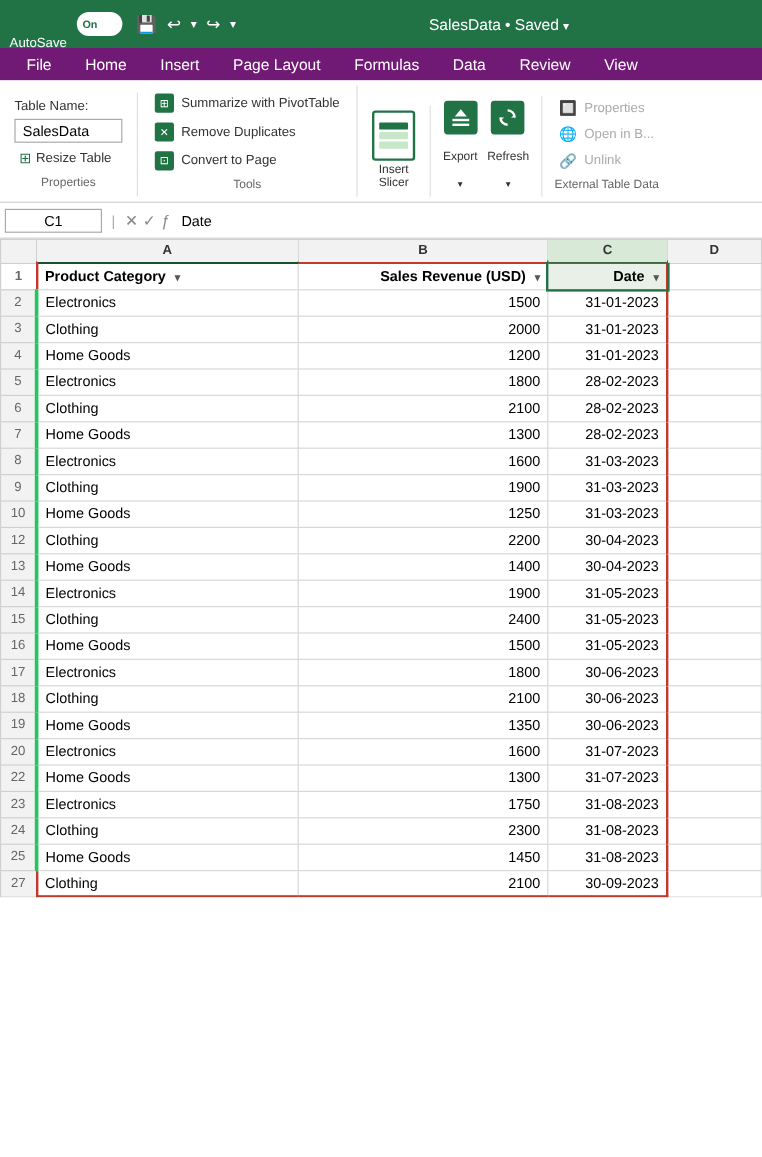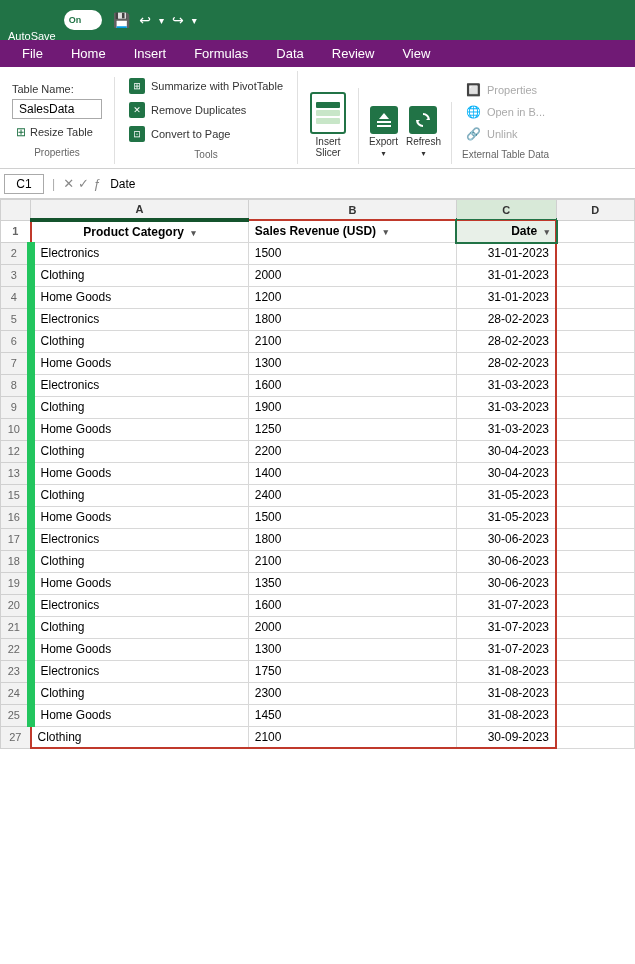--- a/index.html
+++ b/index.html
@@ -123,21 +123,21 @@
       gap: 8px;
       align-items: center;
     }
     .export-icon-btn {
       display: flex;
       flex-direction: column;
       align-items: center;
       cursor: pointer;
       font-size: 10px;
       color: #333;
-      gap: 2px;
+      gap: 13px;
     }
     .export-icon-img {
       width: 28px;
       height: 28px;
       background: #217346;
       border-radius: 3px;
       display: flex;
       align-items: center;
       justify-content: center;
       color: #fff;
@@ -167,21 +167,21 @@
       display: flex;
       align-items: center;
       border-bottom: 1px solid #d0d0d0;
       height: 30px;
       padding: 0 4px;
       gap: 4px;
     }
     .cell-ref-box {
       border: 1px solid #aaa;
       padding: 2px 6px;
-      width: 40px;
+      width: 81px;
       font-size: 12px;
       text-align: center;
     }
     .formula-icons { display: flex; gap: 4px; align-items: center; color: #888; }
     .formula-input {
       flex: 1;
       border: none;
       outline: none;
       font-size: 12px;
       padding: 2px 6px;
@@ -223,41 +223,40 @@
     .col-header-d { width: 80px; }
 
     td {
       border: 1px solid #d8d8d8;
       padding: 2px 6px;
       font-size: 12px;
       height: 22px;
       white-space: nowrap;
     }
     .cell-a { width: 220px; }
-    .cell-b { width: 210px; text-align: left; }
+    .cell-b { width: 210px; text-align: right; }
     .cell-c { width: 100px; text-align: right; }
     .cell-d { width: 80px; }
     .header-row td {
       background: #fff;
       font-weight: bold;
     }
     .header-row td.cell-a {
-      border-top: 4px solid #14532d;
+      border-top: 2px solid #14532d;
       border-left: 2px solid #c0392b;
-      text-align: center;
     }
     .header-row td.cell-b {
       border-top: 2px solid #c0392b;
     }
     .header-row td.cell-c {
       border-top: 2px solid #c0392b;
       border-right: 2px solid #c0392b;
     }
     .data-row td.cell-a {
-      border-left: 8px solid #22c55e;
+      border-left: 3px solid #22c55e;
     }
     .data-row td.cell-c {
       border-right: 2px solid #c0392b;
     }
     .last-data-row td.cell-a {
       border-left: 2px solid #c0392b;
       border-bottom: 2px solid #c0392b;
     }
     .last-data-row td.cell-b {
       border-bottom: 2px solid #c0392b;
@@ -308,26 +307,33 @@
   <span style="font-size:11px;margin-top:32px;">AutoSave</span>
   <div class="toggle-pill">
     <span class="toggle-text-on">On</span>
     <div class="toggle-circle"></div>
   </div>
   <span style="color:#fff;font-size:14px;margin-left:4px;">💾</span>
   <span style="color:#fff;font-size:14px;">↩</span>
   <span style="color:#fff;font-size:10px;">▾</span>
   <span style="color:#fff;font-size:14px;">↪</span>
   <span style="color:#fff;font-size:10px;">▾</span>
+  <div style="flex:1;text-align:center;">
+    <span style="font-size:13px;">SalesData</span>
+    <span style="font-size:13px;"> • </span>
+    <span style="font-size:13px;">Saved</span>
+    <span style="font-size:10px;">▾</span>
+  </div>
 </div>
 
 <div class="ribbon-tabs">
   <span class="ribbon-tab">File</span>
   <span class="ribbon-tab">Home</span>
   <span class="ribbon-tab">Insert</span>
+  <span class="ribbon-tab">Page Layout</span>
   <span class="ribbon-tab">Formulas</span>
   <span class="ribbon-tab">Data</span>
   <span class="ribbon-tab">Review</span>
   <span class="ribbon-tab">View</span>
 </div>
 
 <div class="ribbon-content">
 
   <div class="table-name-group">
     <span class="table-name-label">Table Name:</span>
@@ -524,20 +530,27 @@
           <td class="cell-d"></td>
         </tr>
         <tr class="data-row">
           <td class="row-header">13</td>
           <td class="cell-a in-table">Home Goods</td>
           <td class="cell-b in-table">1400</td>
           <td class="cell-c in-table">30-04-2023</td>
           <td class="cell-d"></td>
         </tr>
         <tr class="data-row">
+          <td class="row-header">14</td>
+          <td class="cell-a in-table">Electronics</td>
+          <td class="cell-b in-table">1900</td>
+          <td class="cell-c in-table">31-05-2023</td>
+          <td class="cell-d"></td>
+        </tr>
+        <tr class="data-row">
           <td class="row-header">15</td>
           <td class="cell-a in-table">Clothing</td>
           <td class="cell-b in-table">2400</td>
           <td class="cell-c in-table">31-05-2023</td>
           <td class="cell-d"></td>
         </tr>
         <tr class="data-row">
           <td class="row-header">16</td>
           <td class="cell-a in-table">Home Goods</td>
           <td class="cell-b in-table">1500</td>
@@ -566,27 +579,20 @@
           <td class="cell-d"></td>
         </tr>
         <tr class="data-row">
           <td class="row-header">20</td>
           <td class="cell-a in-table">Electronics</td>
           <td class="cell-b in-table">1600</td>
           <td class="cell-c in-table">31-07-2023</td>
           <td class="cell-d"></td>
         </tr>
         <tr class="data-row">
-          <td class="row-header">21</td>
-          <td class="cell-a in-table">Clothing</td>
-          <td class="cell-b in-table">2000</td>
-          <td class="cell-c in-table">31-07-2023</td>
-          <td class="cell-d"></td>
-        </tr>
-        <tr class="data-row">
           <td class="row-header">22</td>
           <td class="cell-a in-table">Home Goods</td>
           <td class="cell-b in-table">1300</td>
           <td class="cell-c in-table">31-07-2023</td>
           <td class="cell-d"></td>
         </tr>
         <tr class="data-row">
           <td class="row-header">23</td>
           <td class="cell-a in-table">Electronics</td>
           <td class="cell-b in-table">1750</td>

